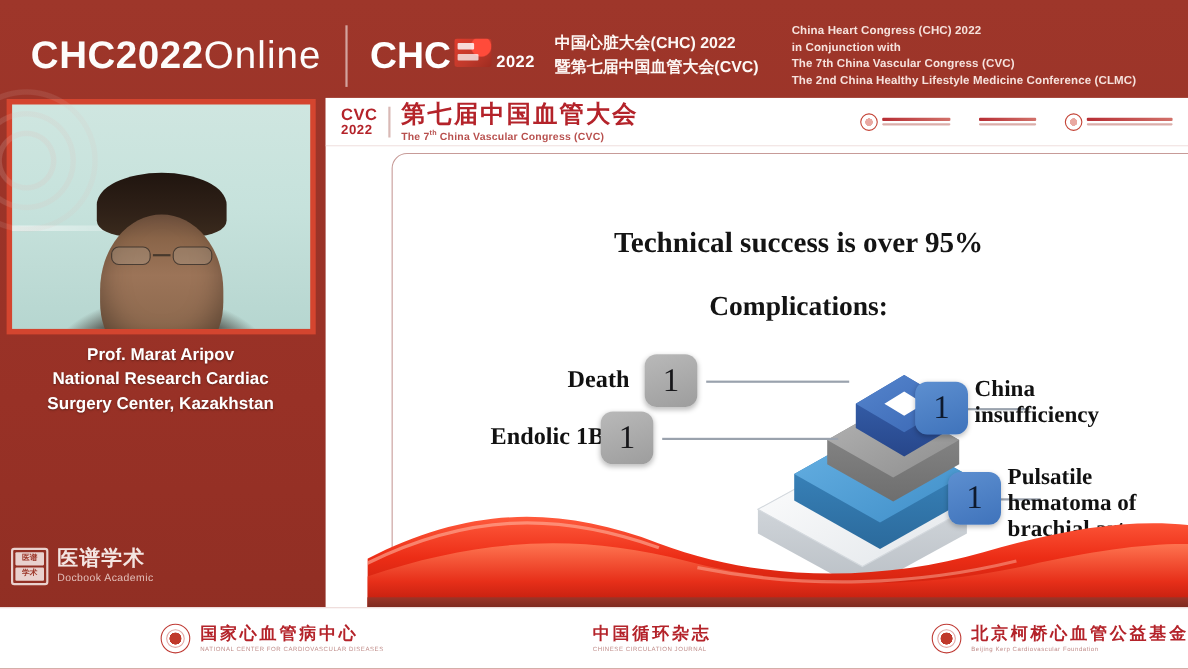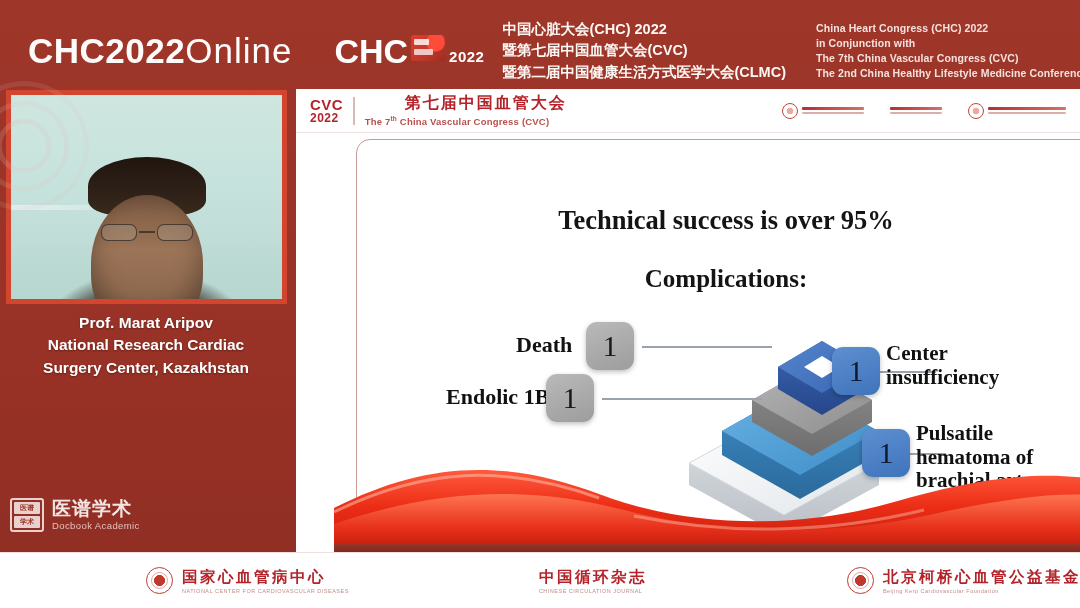--- a/index.html
+++ b/index.html
@@ -162,21 +162,21 @@
     border-bottom: 1px solid #f0e2e0;
     background: #fff;
   }
   .cvc-badge {
     margin-left: 14px; text-align: left; line-height: 1.02;
   }
   .cvc-badge .l1 { font-size: 15px; font-weight: 800; color: #b4232a; letter-spacing: .5px; }
   .cvc-badge .l2 { font-size: 12px; font-weight: 800; color: #b4232a; letter-spacing: .5px; }
   .cvc-rule { width: 1.5px; height: 28px; background: #d9b9b6; margin: 0 10px; }
   .cvc-title .cn {
-    font-size: 16px; font-weight: 800; color: #b4232a; letter-spacing: 2px; line-height: 1.15; margin-left: 40px;
+    font-size: 22px; font-weight: 800; color: #b4232a; letter-spacing: 2px; line-height: 1.15;
   }
   .cvc-title .en {
     font-size: 9.5px; font-weight: 700; color: #b8504e; letter-spacing: .2px; margin-top: 2px;
   }
   .cvc-title .en sup { font-size: 6.5px; }
   #slide-header-logos {
     margin-left: auto; margin-right: 14px;
     display: flex; align-items: center; gap: 26px;
   }
   .mini-logo { display: flex; align-items: center; gap: 4px; opacity: .95; }
@@ -270,21 +270,20 @@
 
     <div class="chc-lock">
       <span class="chc-word">CHC</span>
       <span class="chc-emblem"></span>
       <span class="chc-year">2022</span>
     </div>
 
     <div class="cn-block">
       <div>中国心脏大会(CHC) 2022</div>
       <div>暨第七届中国血管大会(CVC)</div>
-      <div>暨第二届中国健康生活方式医学大会(CLMC)</div>
     </div>
 
     <div class="en-block">
       <div>China Heart Congress (CHC) 2022</div>
       <div>in Conjunction with</div>
       <div>The 7th China Vascular Congress (CVC)</div>
       <div>The 2nd China Healthy Lifestyle Medicine Conference (CLMC)</div>
     </div>
   </div>
 
@@ -430,21 +429,21 @@
         <div class="conn" style="left:550px; top:320px; width:62px;"></div>
 
         <div class="lbl" style="left:182px; top:200px; font-size:22px;">Death</div>
         <div class="badge gray" style="left:252px; top:189px; width:48px; height:48px;">1</div>
 
         <div class="lbl" style="left:112px; top:252px; font-size:22px;">Endolic  1B</div>
         <div class="badge gray" style="left:212px; top:241px; width:48px; height:48px;">1</div>
 
         <div class="badge blue" style="left:498px; top:214px; width:48px; height:48px;">1</div>
         <div class="lbl" style="left:552px; top:209px; font-size:21px;">
-          <div>Center</div>
+          <div>China</div>
           <div>insufficiency</div>
         </div>
 
         <div class="badge blue" style="left:528px; top:296px; width:48px; height:48px;">1</div>
         <div class="lbl" style="left:582px; top:289px; font-size:21px;">
           <div>Pulsatile</div>
           <div>hematoma of</div>
           <div>brachial artery</div>
         </div>
       </div>

